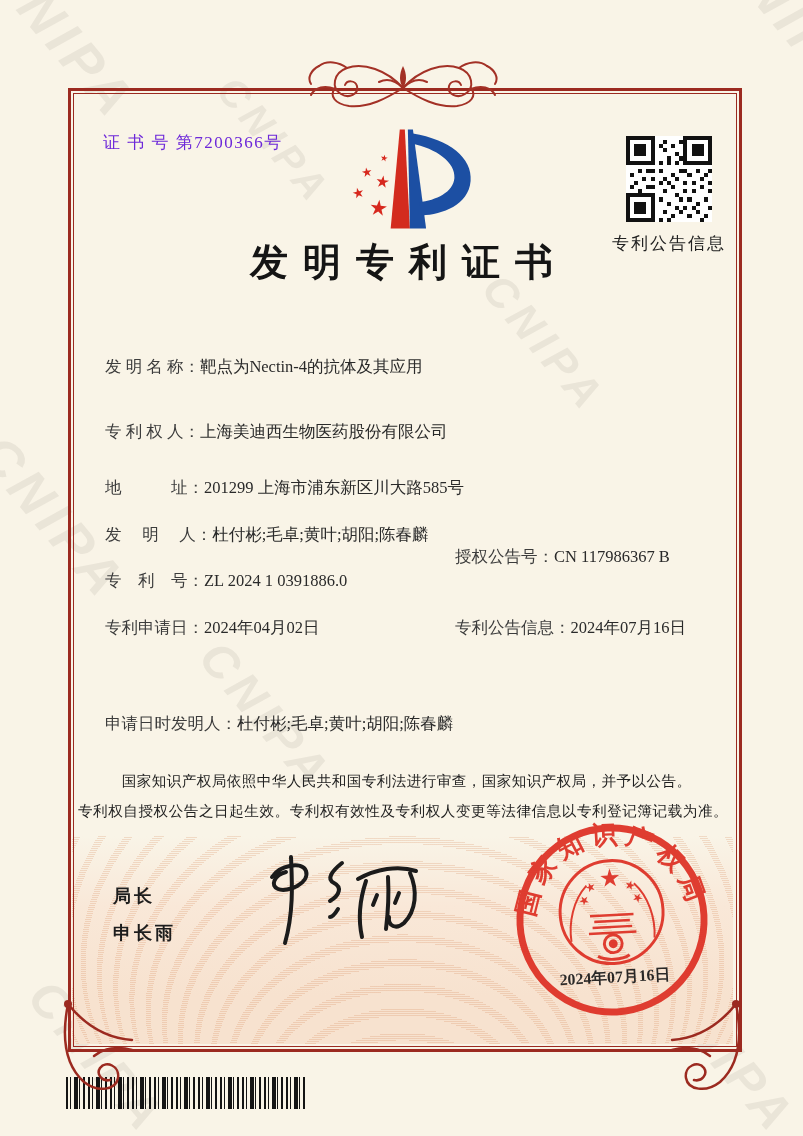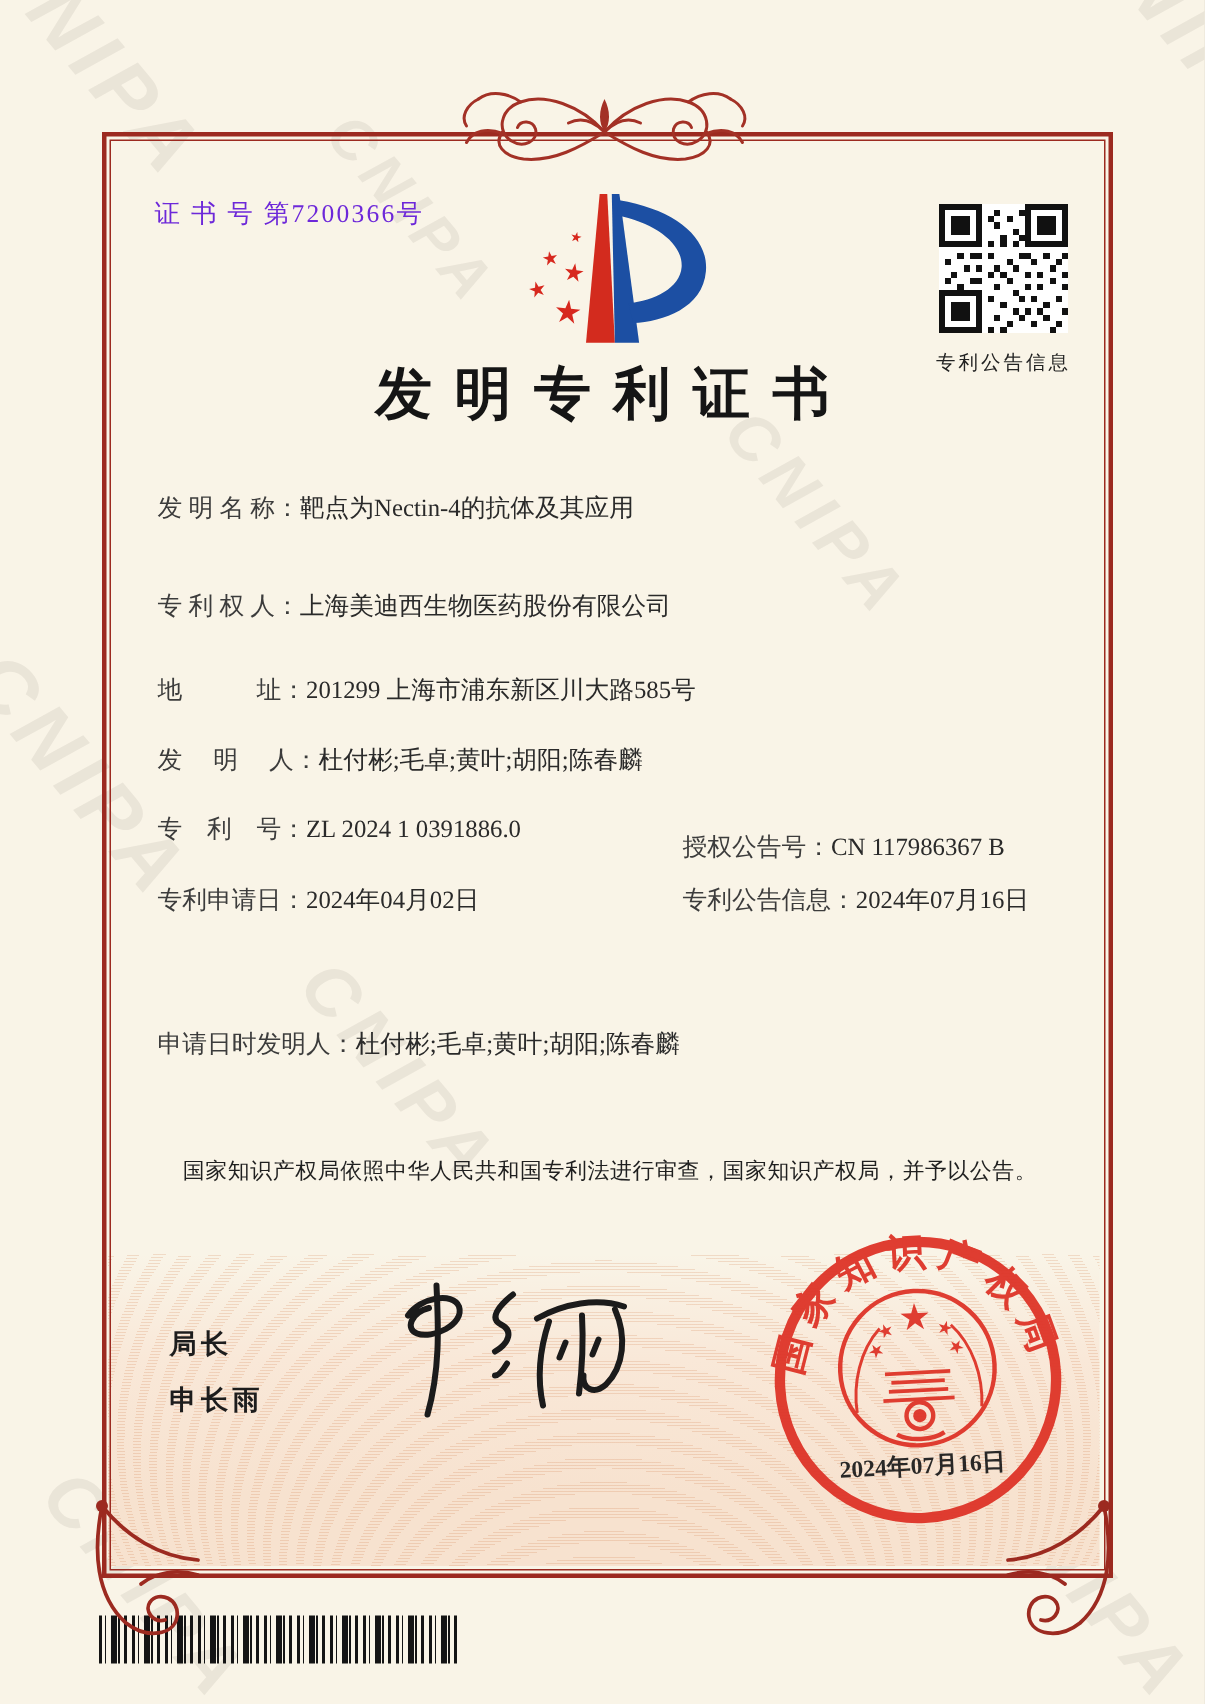--- a/index.html
+++ b/index.html
@@ -33,27 +33,27 @@
   
   .orn{position:absolute; z-index:3; pointer-events:none;}
   
   .cert-no{
     position:absolute; left:103px; top:131px; z-index:4;
     font-size:17px; letter-spacing:1.5px; color:#6d28d9;
   }
   .logo{position:absolute; left:333px; top:124px; width:172px; height:114px; z-index:4;}
   .qr-wrap{position:absolute; left:610px; top:136px; width:118px; z-index:4; text-align:center;}
   .qr{width:86px; height:86px; background:#fff; display:inline-block;}
-  .qr-label{margin-top:6px; font-size:13px; letter-spacing:2px; color:#222;}
+  .qr-label{margin-top:6px; font-size:17px; letter-spacing:2px; color:#222;}
   .title{
     position:absolute; left:0; right:0; top:237px; z-index:4; text-align:center;
     font-size:38px; font-weight:700; letter-spacing:15px; text-indent:15px; color:#151515;
   }
   
-  .row{position:absolute; left:105px; z-index:4; font-size:16.5px; color:#333; white-space:nowrap;}
+  .row{position:absolute; left:105px; z-index:4; font-size:16.5px; color:#333; white-space:nowrap;margin-top:28px;}
   .row .lab{color:#3c3c3c;}
   .row .val{color:#2a2a2a;}
   .col2{left:455px;}
   
   .body-par{position:absolute; left:78px; top:766px; width:650px; z-index:4;
     font-size:14.6px; line-height:30px; color:#1f1f1f; letter-spacing:.4px;}
   .body-par .l1{margin-left:3em;}
   .body-par .l2{text-align:justify; text-align-last:justify;}
   
   .sig-label{position:absolute; z-index:4; font-family:Liberation Mono, monospace;
@@ -173,36 +173,37 @@
   <div class="row" style="top:449px;">
     <span class="lab">地　　　址：</span><span class="val">201299 上海市浦东新区川大路585号</span>
   </div>
   <div class="row" style="top:496px;">
     <span class="lab">发　 明　 人：</span><span class="val">杜付彬;毛卓;黄叶;胡阳;陈春麟</span>
   </div>
 
   <div class="row" style="top:542px;">
     <span class="lab">专　利　号：</span><span class="val">ZL 2024 1 0391886.0</span>
   </div>
-  <div class="row col2" style="top:554px;">
+  <div class="row col2" style="top:518px;">
     <span class="lab">授权公告号：</span><span class="val">CN 117986367 B</span>
   </div>
   <div class="row" style="top:589px;">
     <span class="lab">专利申请日：</span><span class="val">2024年04月02日</span>
   </div>
   <div class="row col2" style="top:589px;">
     <span class="lab">专利公告信息：</span><span class="val">2024年07月16日</span>
   </div>
 
   <div class="row" style="top:685px;">
     <span class="lab">申请日时发明人：</span><span class="val">杜付彬;毛卓;黄叶;胡阳;陈春麟</span>
   </div>
 
   <div class="body-par">
     <div class="l1">国家知识产权局依照中华人民共和国专利法进行审查，国家知识产权局，并予以公告。</div>
+    <div class="l2">专利权自授权公告之日起生效。专利权有效性及专利权人变更等法律信息以专利登记簿记载为准。</div>
   </div>
 
   <div class="sig-label" style="left:113px;top:884px;">局长</div>
   <div class="sig-label" style="left:113px;top:921px;">申长雨</div>
 
   <svg class="sig-svg" width="175" height="100" viewBox="0 0 175 100">
     <g stroke="#1b1b1b" stroke-width="4" fill="none" stroke-linecap="round" stroke-linejoin="round">
       <path d="M22,24 C30,12 52,8 56,18 C60,30 38,40 28,36 C20,33 24,22 36,19"></path>
       <path d="M41,4 C42,28 44,58 35,90"></path>
       <path d="M92,10 C82,18 76,26 84,30 C92,34 90,42 80,48"></path>

